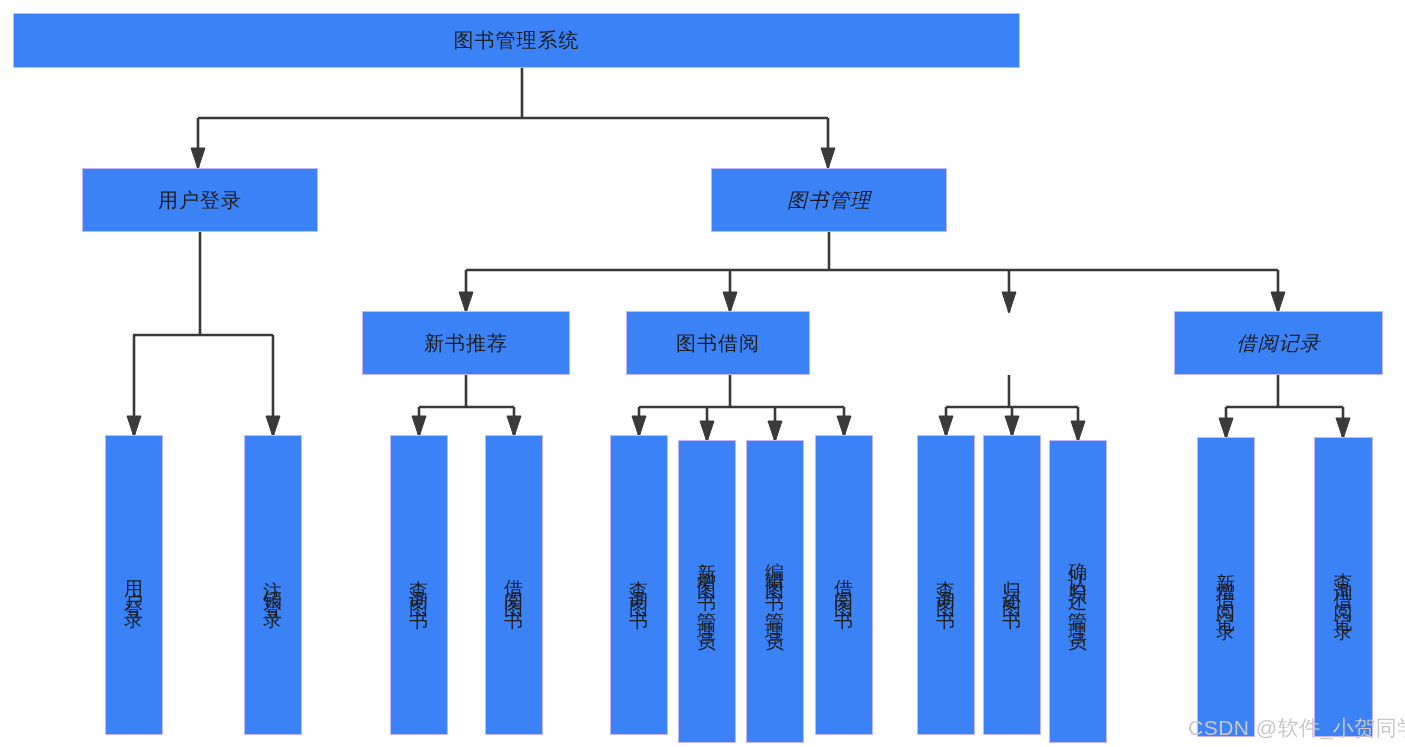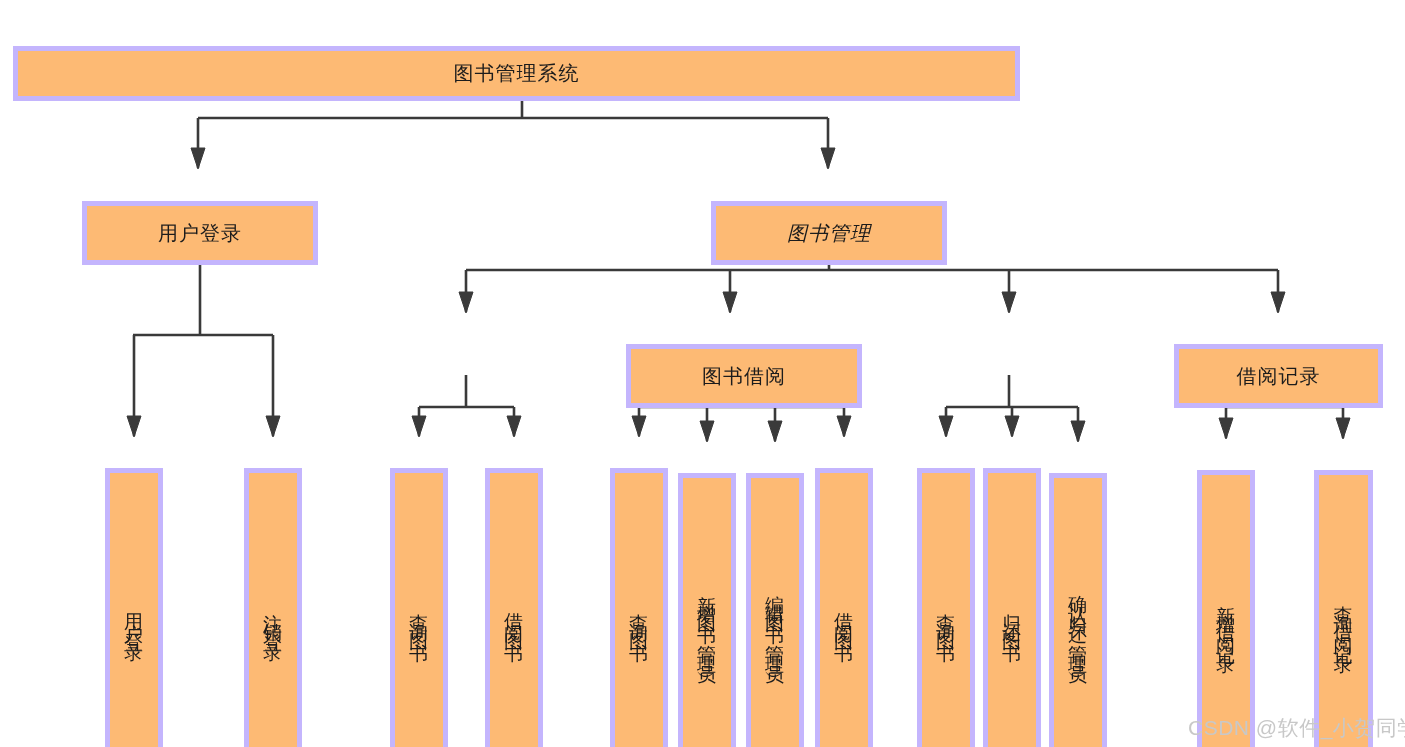--- a/index.html
+++ b/index.html
@@ -12,27 +12,26 @@
     overflow: hidden;
   }
   .lines {
     position: absolute;
     left: 0; top: 0;
     width: 1405px; height: 747px;
   }
   .node {
     position: absolute;
     box-sizing: border-box;
-    background: #fdba74;
-    border: 5px solid #c4b5fd;
+    background: #3b82f6;
+    border: 1px solid #c4b5fd;
     display: flex;
     align-items: center;
     justify-content: center;
     color: #1c1c1c;
-    margin-top: 33px;
   }
   .hbox { font-size: 20px; letter-spacing: 1px; }
   .vbox span {
     writing-mode: vertical-rl;
     text-orientation: mixed;
     font-size: 19px;
     letter-spacing: 10px;
     line-height: 1;
     color: #1c1c1c;
   }
@@ -118,24 +117,27 @@
     <span>图书管理系统</span>
   </div>
 
   <div class="node hbox" style="left:82px; top:168px; width:236px; height:64px;">
     <span>用户登录</span>
   </div>
   <div class="node hbox" style="left:711px; top:168px; width:236px; height:64px;font-style:italic;">
     <span>图书管理</span>
   </div>
 
-  <div class="node hbox" style="left:626px; top:311px; width:236px; height:64px;">
+  <div class="node hbox" style="left:362px; top:311px; width:208px; height:64px;">
+    <span>新书推荐</span>
+  </div>
+  <div class="node hbox" style="left:626px; top:311px; width:184px; height:64px;">
     <span>图书借阅</span>
   </div>
-  <div class="node hbox" style="left:1174px; top:311px; width:209px; height:64px;">
+  <div class="node hbox" style="left:1174px; top:311px; width:209px; height:64px;font-style:italic;">
     <span>借阅记录</span>
   </div>
 
   <div class="node vbox" style="left:105px; top:435px; width:58px; height:300px;">
     <span>用户登录</span>
   </div>
   <div class="node vbox" style="left:244px; top:435px; width:58px; height:300px;">
     <span>注销登录</span>
   </div>
 

